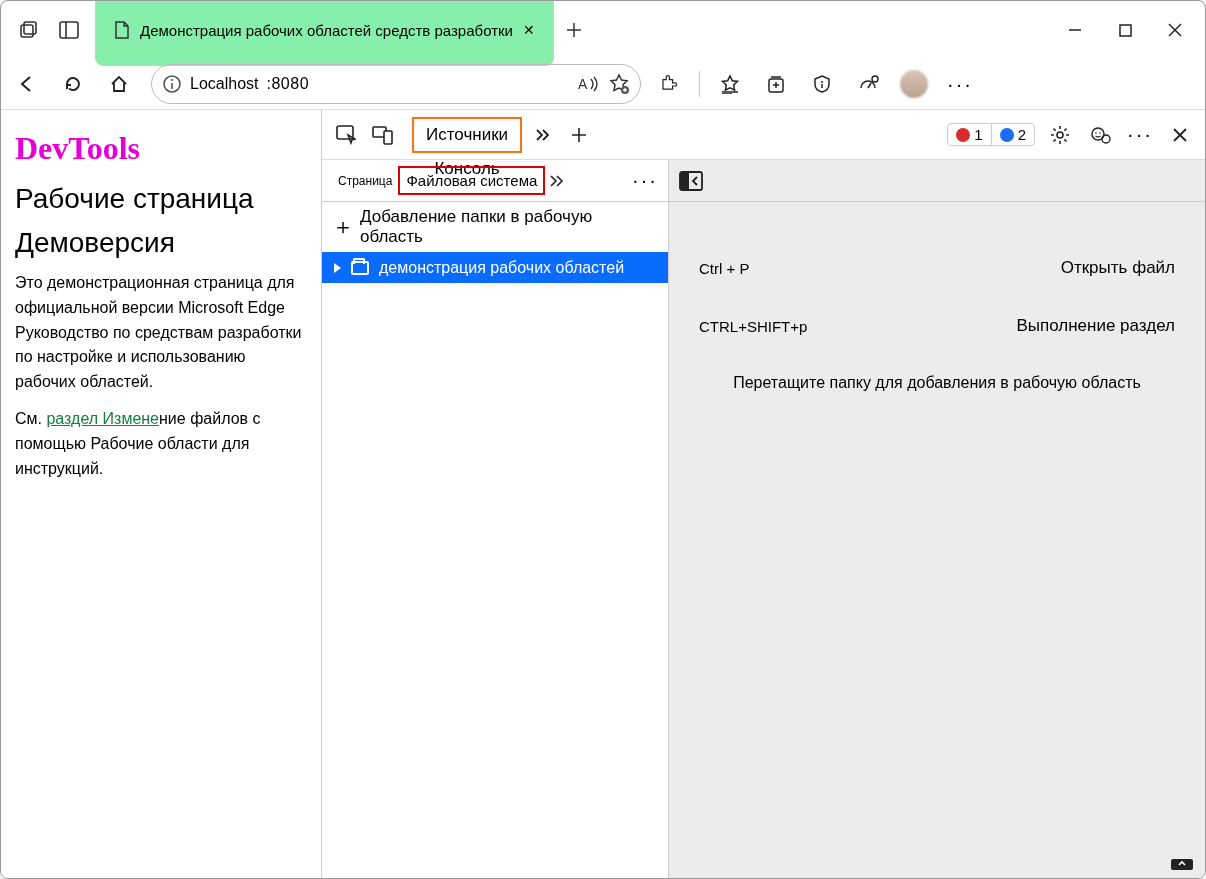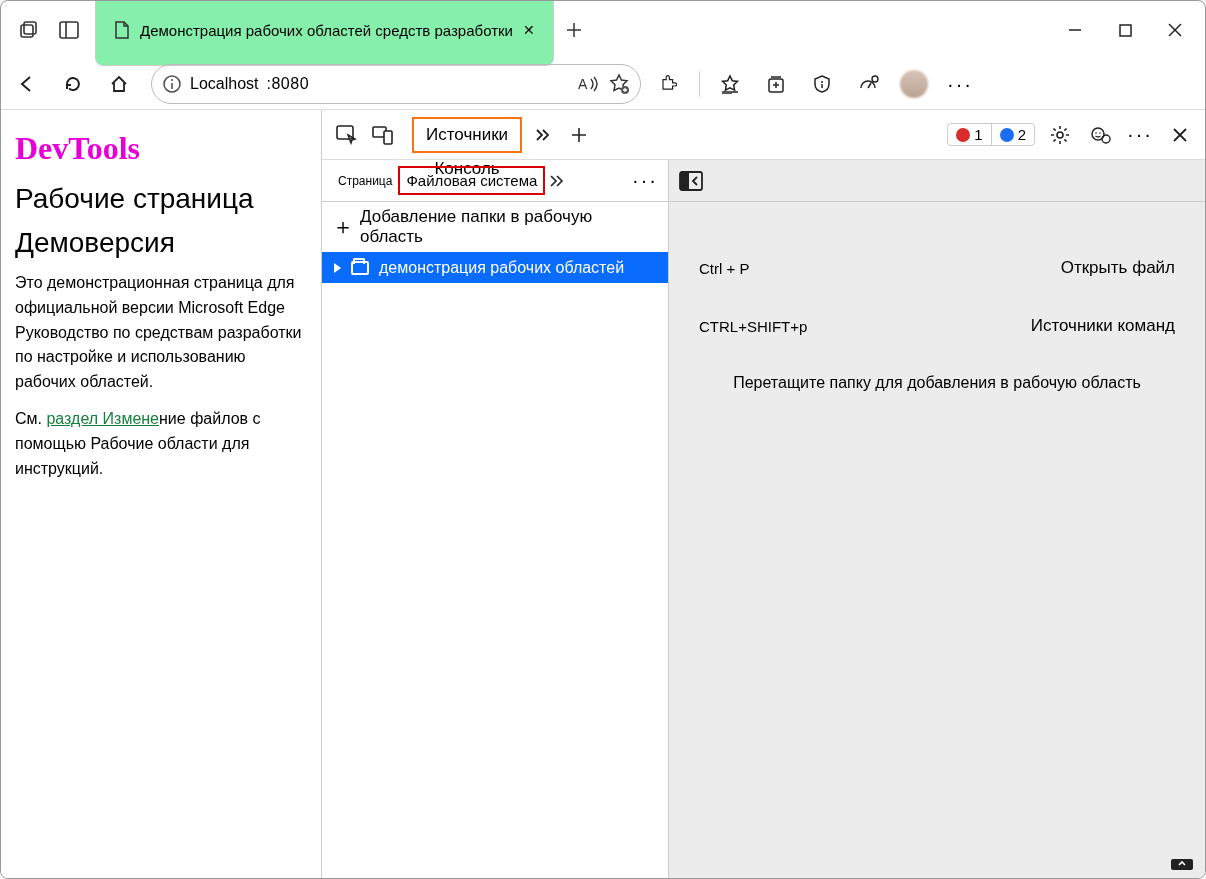--- a/index.html
+++ b/index.html
@@ -361,21 +361,21 @@
                 </svg>
             </div>
           </div>
           <div class="hints">
             <div class="hint-row">
               <span class="kkey">Ctrl + P</span>
               <span>Открыть файл</span>
             </div>
             <div class="hint-row">
               <span class="kkey">CTRL+SHIFT+p</span>
-              <span>Источники команд</span>
+              <span>Выполнение раздел</span>
             </div>
             <div class="hint-center">Перетащите папку для добавления в рабочую область</div>
           </div>
         </div>
       </div>
 
       <div class="drawer-handle">
         <svg width="24" height="16">
             <rect x="1" y="4" width="22" height="11" rx="2" fill="#222"></rect>
             <path d="M9 10l3-3 3 3" fill="none" stroke="#fff" stroke-width="1.6"></path>

